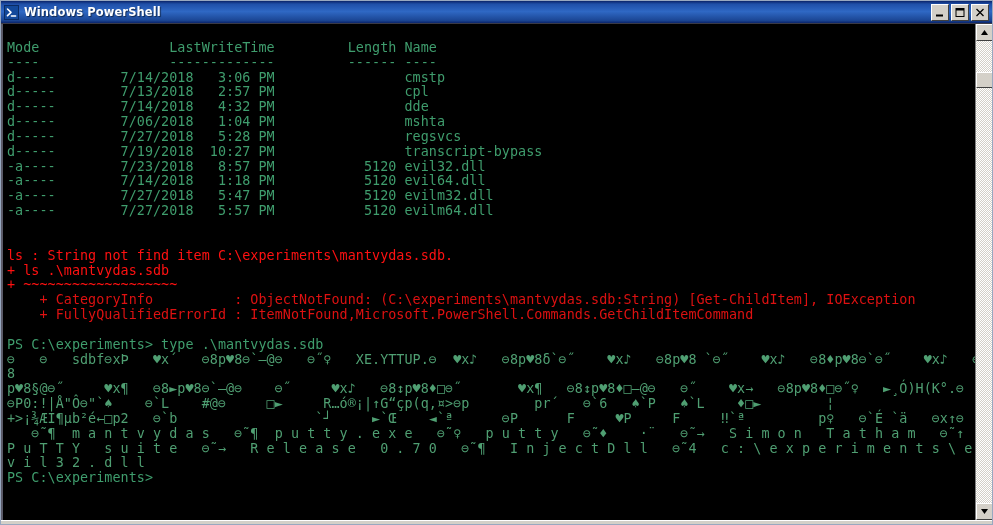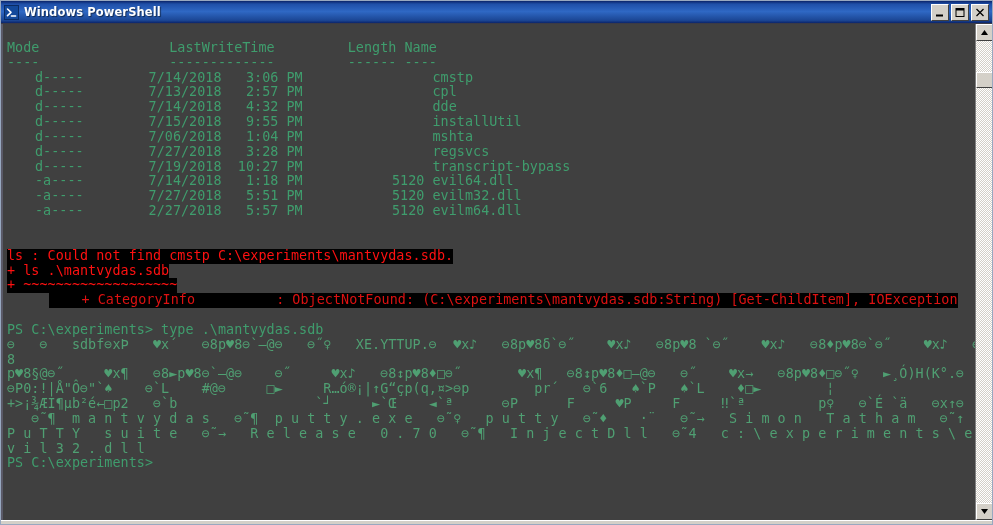--- a/index.html
+++ b/index.html
@@ -70,38 +70,38 @@
     background: #1c1c24;
     border-top: 1px solid #3a3a46;
     position: relative;
     overflow: hidden;
   }
 
   
   .console {
     flex: 1 1 auto;
     position: relative;
-    background: #404040;
+    background: #000000;
     padding: 2px 0 0 4px;
     overflow: hidden;
     border-left: 2px solid #5a5a68;
   }
   .line {
     font-family: "DejaVu Sans Mono", monospace;
     font-size: 13.4px;
     line-height: 14.85px;
     white-space: pre;
     letter-spacing: 0.05px;
     height: 14.85px;
   }
   .c-head   { color: #3f9d6d; }       
-  .c-out    { color: #3f9d6d; margin-left: 28px; }       
+  .c-out    { color: #3f9d6d; }       
   .c-prompt { color: #3f9d6d; }
   .c-err    { color: #ff1111; background: #000000; display: inline-block; }
-  .c-errdim { color: #dd1111; background: #000000; display: inline-block; margin-left: 42px; }
+  .c-errdim { color: #dd1111; background: #000000; display: inline-block; }
   .c-blank  { height: 14.85px; }
   .c-junk   { color: #4f9f72; }
 
   
   .scrollbar {
     flex: 0 0 17px;
     width: 17px;
     background: #d4d0c8;
     display: flex; flex-direction: column;
     border-left: 1px solid #808080;
@@ -177,33 +177,34 @@
 
   <div class="client">
 
     <div class="console" id="console-output">
         <div class="line c-blank"></div>
         <div class="line"><span class="c-head">Mode                LastWriteTime         Length Name</span></div>
         <div class="line"><span class="c-head">----                -------------         ------ ----</span></div>
         <div class="line"><span class="c-out">d-----        7/14/2018   3:06 PM                cmstp</span></div>
         <div class="line"><span class="c-out">d-----        7/13/2018   2:57 PM                cpl</span></div>
         <div class="line"><span class="c-out">d-----        7/14/2018   4:32 PM                dde</span></div>
-        <div class="line"><span class="c-out">d-----        7/15/2018   9:55 PM                installUtil</span></div>
         <div class="line"><span class="c-out">d-----        7/06/2018   1:04 PM                mshta</span></div>
-        <div class="line"><span class="c-out">d-----        7/27/2018   3:28 PM                regsvcs</span></div>
+        <div class="line"><span class="c-out">d-----        7/27/2018   5:28 PM                regsvcs</span></div>
         <div class="line"><span class="c-out">d-----        7/19/2018  10:27 PM                transcript-bypass</span></div>
+        <div class="line"><span class="c-out">-a----        7/23/2018   8:57 PM           5120 evil32.dll</span></div>
         <div class="line"><span class="c-out">-a----        7/14/2018   1:18 PM           5120 evil64.dll</span></div>
-        <div class="line"><span class="c-out">-a----        7/27/2018   5:51 PM           5120 evilm32.dll</span></div>
-        <div class="line"><span class="c-out">-a----        2/27/2018   5:57 PM           5120 evilm64.dll</span></div>
-        <div class="line c-blank"></div>
-        <div class="line c-blank"></div>
-        <div class="line"><span class="c-err">ls : Could not find cmstp C:\experiments\mantvydas.sdb.</span></div>
+        <div class="line"><span class="c-out">-a----        7/27/2018   5:47 PM           5120 evilm32.dll</span></div>
+        <div class="line"><span class="c-out">-a----        7/27/2018   5:57 PM           5120 evilm64.dll</span></div>
+        <div class="line c-blank"></div>
+        <div class="line c-blank"></div>
+        <div class="line"><span class="c-err">ls : String not find item C:\experiments\mantvydas.sdb.</span></div>
         <div class="line"><span class="c-err">+ ls .\mantvydas.sdb</span></div>
         <div class="line"><span class="c-err">+ ~~~~~~~~~~~~~~~~~~~</span></div>
         <div class="line"><span class="c-errdim">    + CategoryInfo          : ObjectNotFound: (C:\experiments\mantvydas.sdb:String) [Get-ChildItem], IOException</span></div>
+        <div class="line"><span class="c-errdim">    + FullyQualifiedErrorId : ItemNotFound,Microsoft.PowerShell.Commands.GetChildItemCommand</span></div>
         <div class="line c-blank"></div>
         <div class="line"><span class="c-prompt">PS C:\experiments&gt; type .\mantvydas.sdb</span></div>
         <div class="line"><span class="c-junk">⊖   ⊖   sdbf⊖xÞ   ♥x´   ⊖8p♥8⊖`—@⊖   ⊖˝♀   XE.YTTUP.⊖  ♥x♪   ⊖8p♥8δ`⊖˝    ♥x♪   ⊖8p♥8 `⊖˝    ♥x♪   ⊖8♦p♥8⊖`⊖˝    ♥x♪   ⊖</span></div>
         <div class="line"><span class="c-junk">8</span></div>
         <div class="line"><span class="c-junk">p♥8§@⊖˝     ♥x¶   ⊖8►p♥8⊖`—@⊖    ⊖˝     ♥x♪   ⊖8↕p♥8♦□⊖˝       ♥x¶   ⊖8↕p♥8♦□—@⊖   ⊖˝    ♥x→   ⊖8p♥8♦□⊖˝♀   ►¸Ó)H(K°.⊖  ⊖p°</span></div>
         <div class="line"><span class="c-junk">⊖P0:!|Å"Ô⊖"`♠    ⊖`L    #@⊖     □►     R…ó®¡|↑G“çp(q,¤&gt;⊖p        pr´   ⊖`6   ♠`P   ♠`L    ♦□►        ¦</span></div>
         <div class="line"><span class="c-junk">+&gt;¡¾ÆI¶μb²é←□p2   ⊖`b                 `┘     ►`Œ    ◄`ª      ⊖P      F     ♥P     F     ‼`ª         p♀   ⊖`É `ä   ⊖x↑⊖  ⊖˝►   2 . 1 . 0 . 3</span></div>
         <div class="line"><span class="c-junk">   ⊖˜¶  m a n t v y d a s   ⊖˜¶  p u t t y . e x e   ⊖˜♀   p u t t y   ⊖˜♦    ·¨   ⊖˜→   S i m o n   T a t h a m   ⊖˜↑</span></div>
         <div class="line"><span class="c-junk">P u T T Y   s u i t e   ⊖˜→   R e l e a s e   0 . 7 0   ⊖˜¶   I n j e c t D l l   ⊖˜4   c : \ e x p e r i m e n t s \ e</span></div>
         <div class="line"><span class="c-junk">v i l 3 2 . d l l</span></div>

